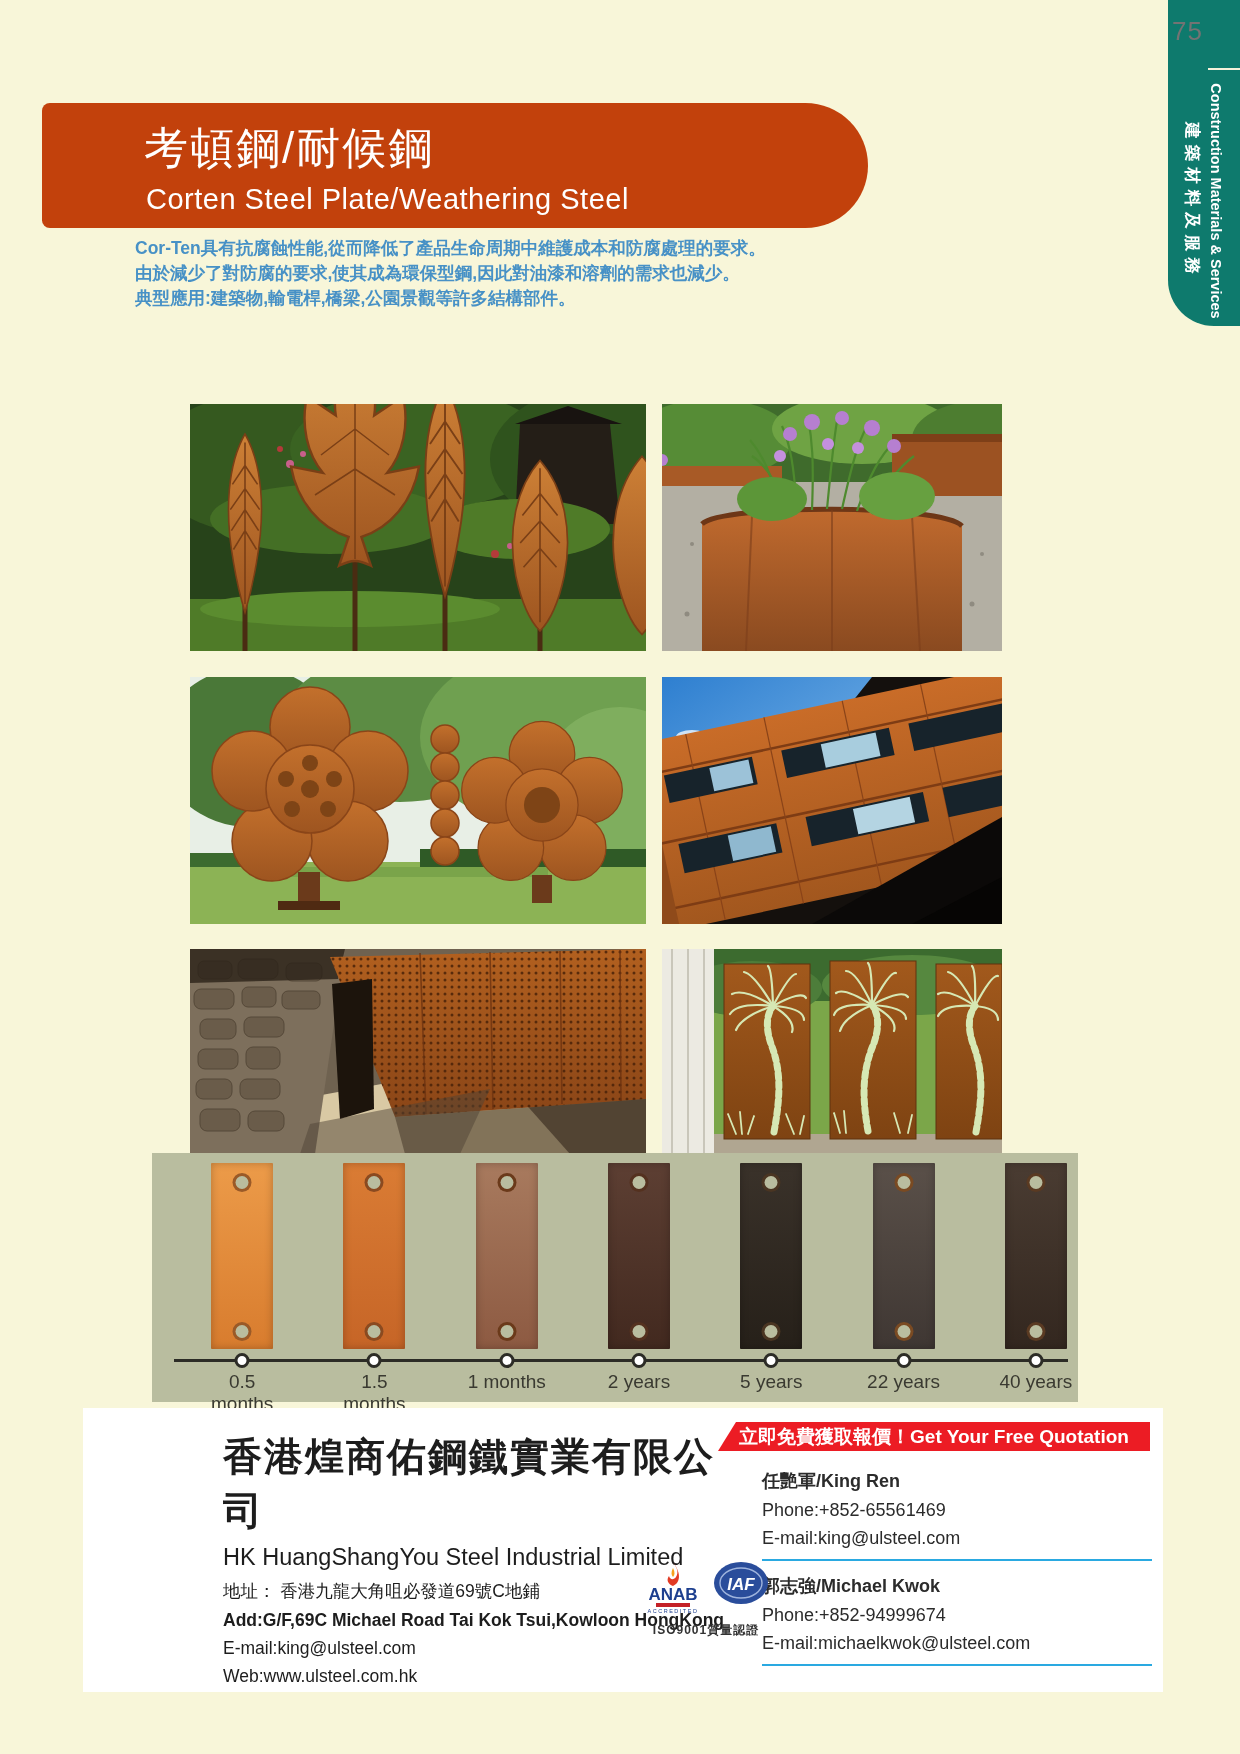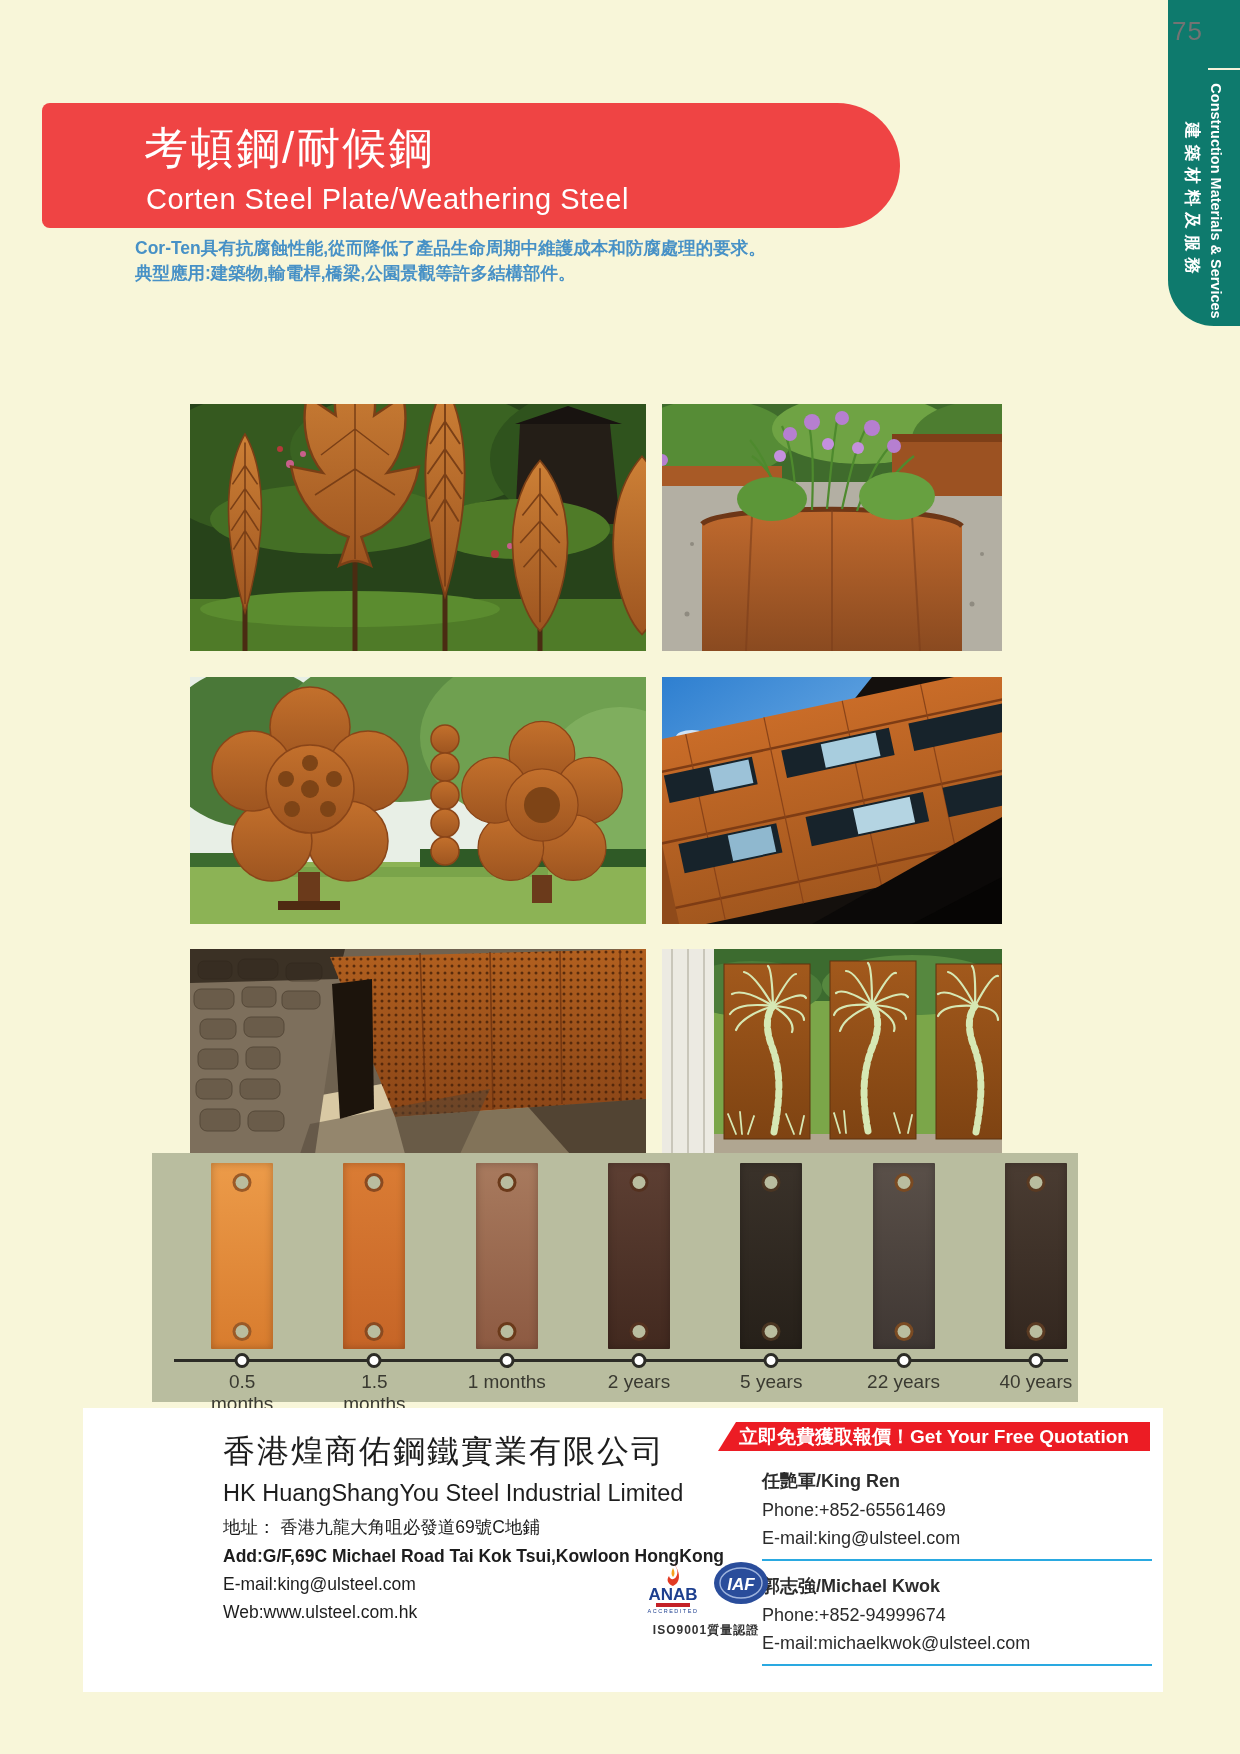--- a/index.html
+++ b/index.html
@@ -27,23 +27,22 @@
     position:absolute;left:50%;top:50%;width:246px;
     transform:translate(-50%,-50%) rotate(90deg);
     color:#ffffff;text-align:center;line-height:1.25;
   }
   .side-text .en{font-size:14.5px;font-weight:700;display:block;}
   .side-text .zh{font-size:16.5px;font-weight:700;letter-spacing:6px;display:block;margin-top:4px;}
 
   
   .banner{
     position:absolute;left:42px;top:103px;width:826px;height:125px;
-    background:#ef4444;border-radius:8px 64px 64px 8px;
+    background:#c2410c;border-radius:8px 64px 64px 8px;
     color:#ffffff;
-    padding-left:32px;
   }
   .banner h1{
     margin:0;position:absolute;left:102px;top:16px;
     font-size:44px;font-weight:500;letter-spacing:2px;
   }
   .banner h2{
     margin:6px;position:absolute;left:98px;top:74px;
     font-size:29px;font-weight:400;letter-spacing:0.5px;
   }
 
@@ -100,21 +99,21 @@
   .company{
     position:absolute;left:83px;top:1408px;width:1080px;height:284px;
     background:#ffffff;
   }
   .logo-wrap{position:absolute;left:20px;top:8px;width:200px;text-align:center;}
   .logo-zh{
     margin-top:2px;color:#1b7fc4;font-size:25px;font-weight:700;letter-spacing:5px;
     font-family:"Liberation Serif","DejaVu Serif",serif;
   }
   .co-text{position:absolute;left:140px;top:22px;width:520px;color:#1d1d1d;}
-  .co-name-zh{font-size:32px;font-weight:400;letter-spacing:2px;margin:0 0 6px 0;}
+  .co-name-zh{font-size:39px;font-weight:700;letter-spacing:2px;margin:0 0 6px 0;}
   .co-name-en{font-size:23.5px;font-weight:500;margin:0 0 8px 0;}
   .co-line{font-size:17.5px;font-weight:500;margin:0 0 7px 0;}
   .co-line.bold{font-weight:700;}
 
   .quote-banner{
     position:absolute;left:635px;top:14px;width:432px;height:29px;
     background:#ec1c24;color:#ffffff;
     font-size:19px;font-weight:700;line-height:29px;text-align:center;
     clip-path:polygon(18px 0,100% 0,100% 100%,0 100%);
   }
@@ -141,20 +140,21 @@
   </div>
 </div>
 
 <header class="banner">
   <h1>考頓鋼/耐候鋼</h1>
   <h2>Corten Steel Plate/Weathering Steel</h2>
 </header>
 
 <section class="intro">
   <p>Cor-Ten具有抗腐蝕性能,從而降低了產品生命周期中維護成本和防腐處理的要求。</p>
+  <p>由於減少了對防腐的要求,使其成為環保型鋼,因此對油漆和溶劑的需求也減少。</p>
   <p>典型應用:建築物,輸電桿,橋梁,公園景觀等許多結構部件。</p>
 </section>
 
 <figure id="ph1" class="photo">
 <svg viewBox="0 0 456 247" preserveAspectRatio="none">
   <defs>
     <linearGradient id="lg-leaf" x1="0" y1="0" x2="0" y2="1">
       <stop offset="0" stop-color="#cd8036"></stop>
           <stop offset="1" stop-color="#9e5520"></stop>
     </linearGradient>

